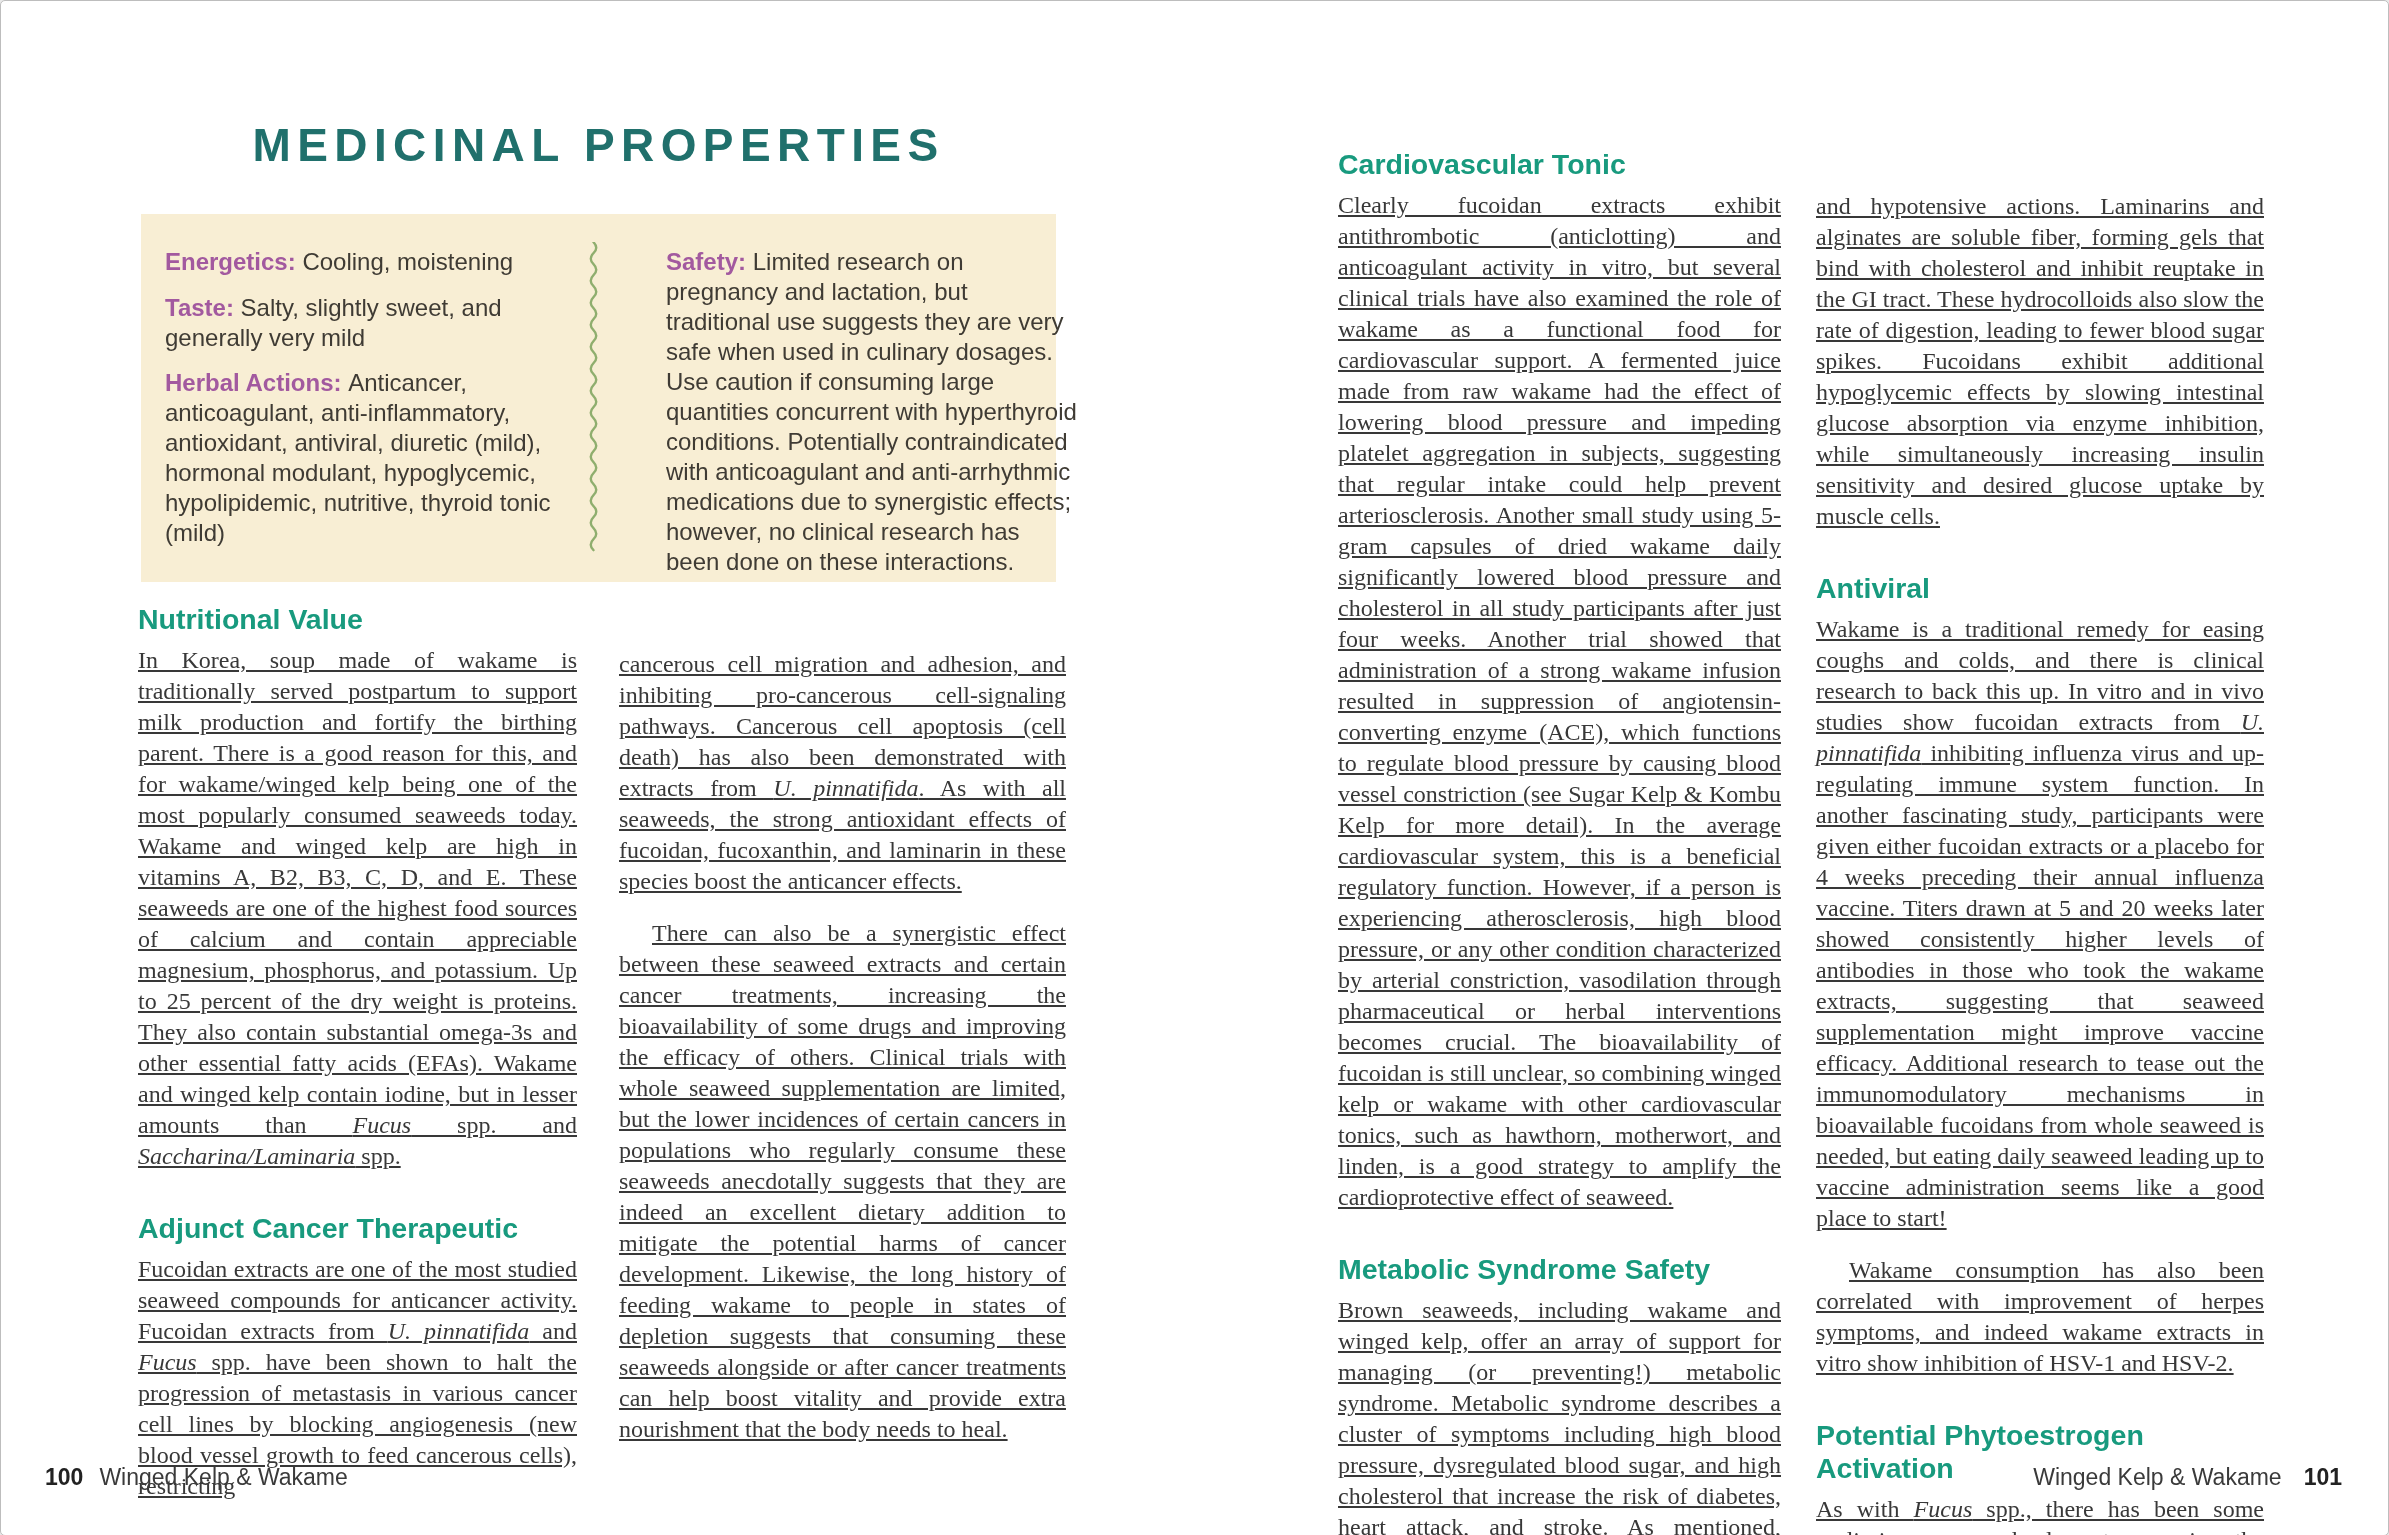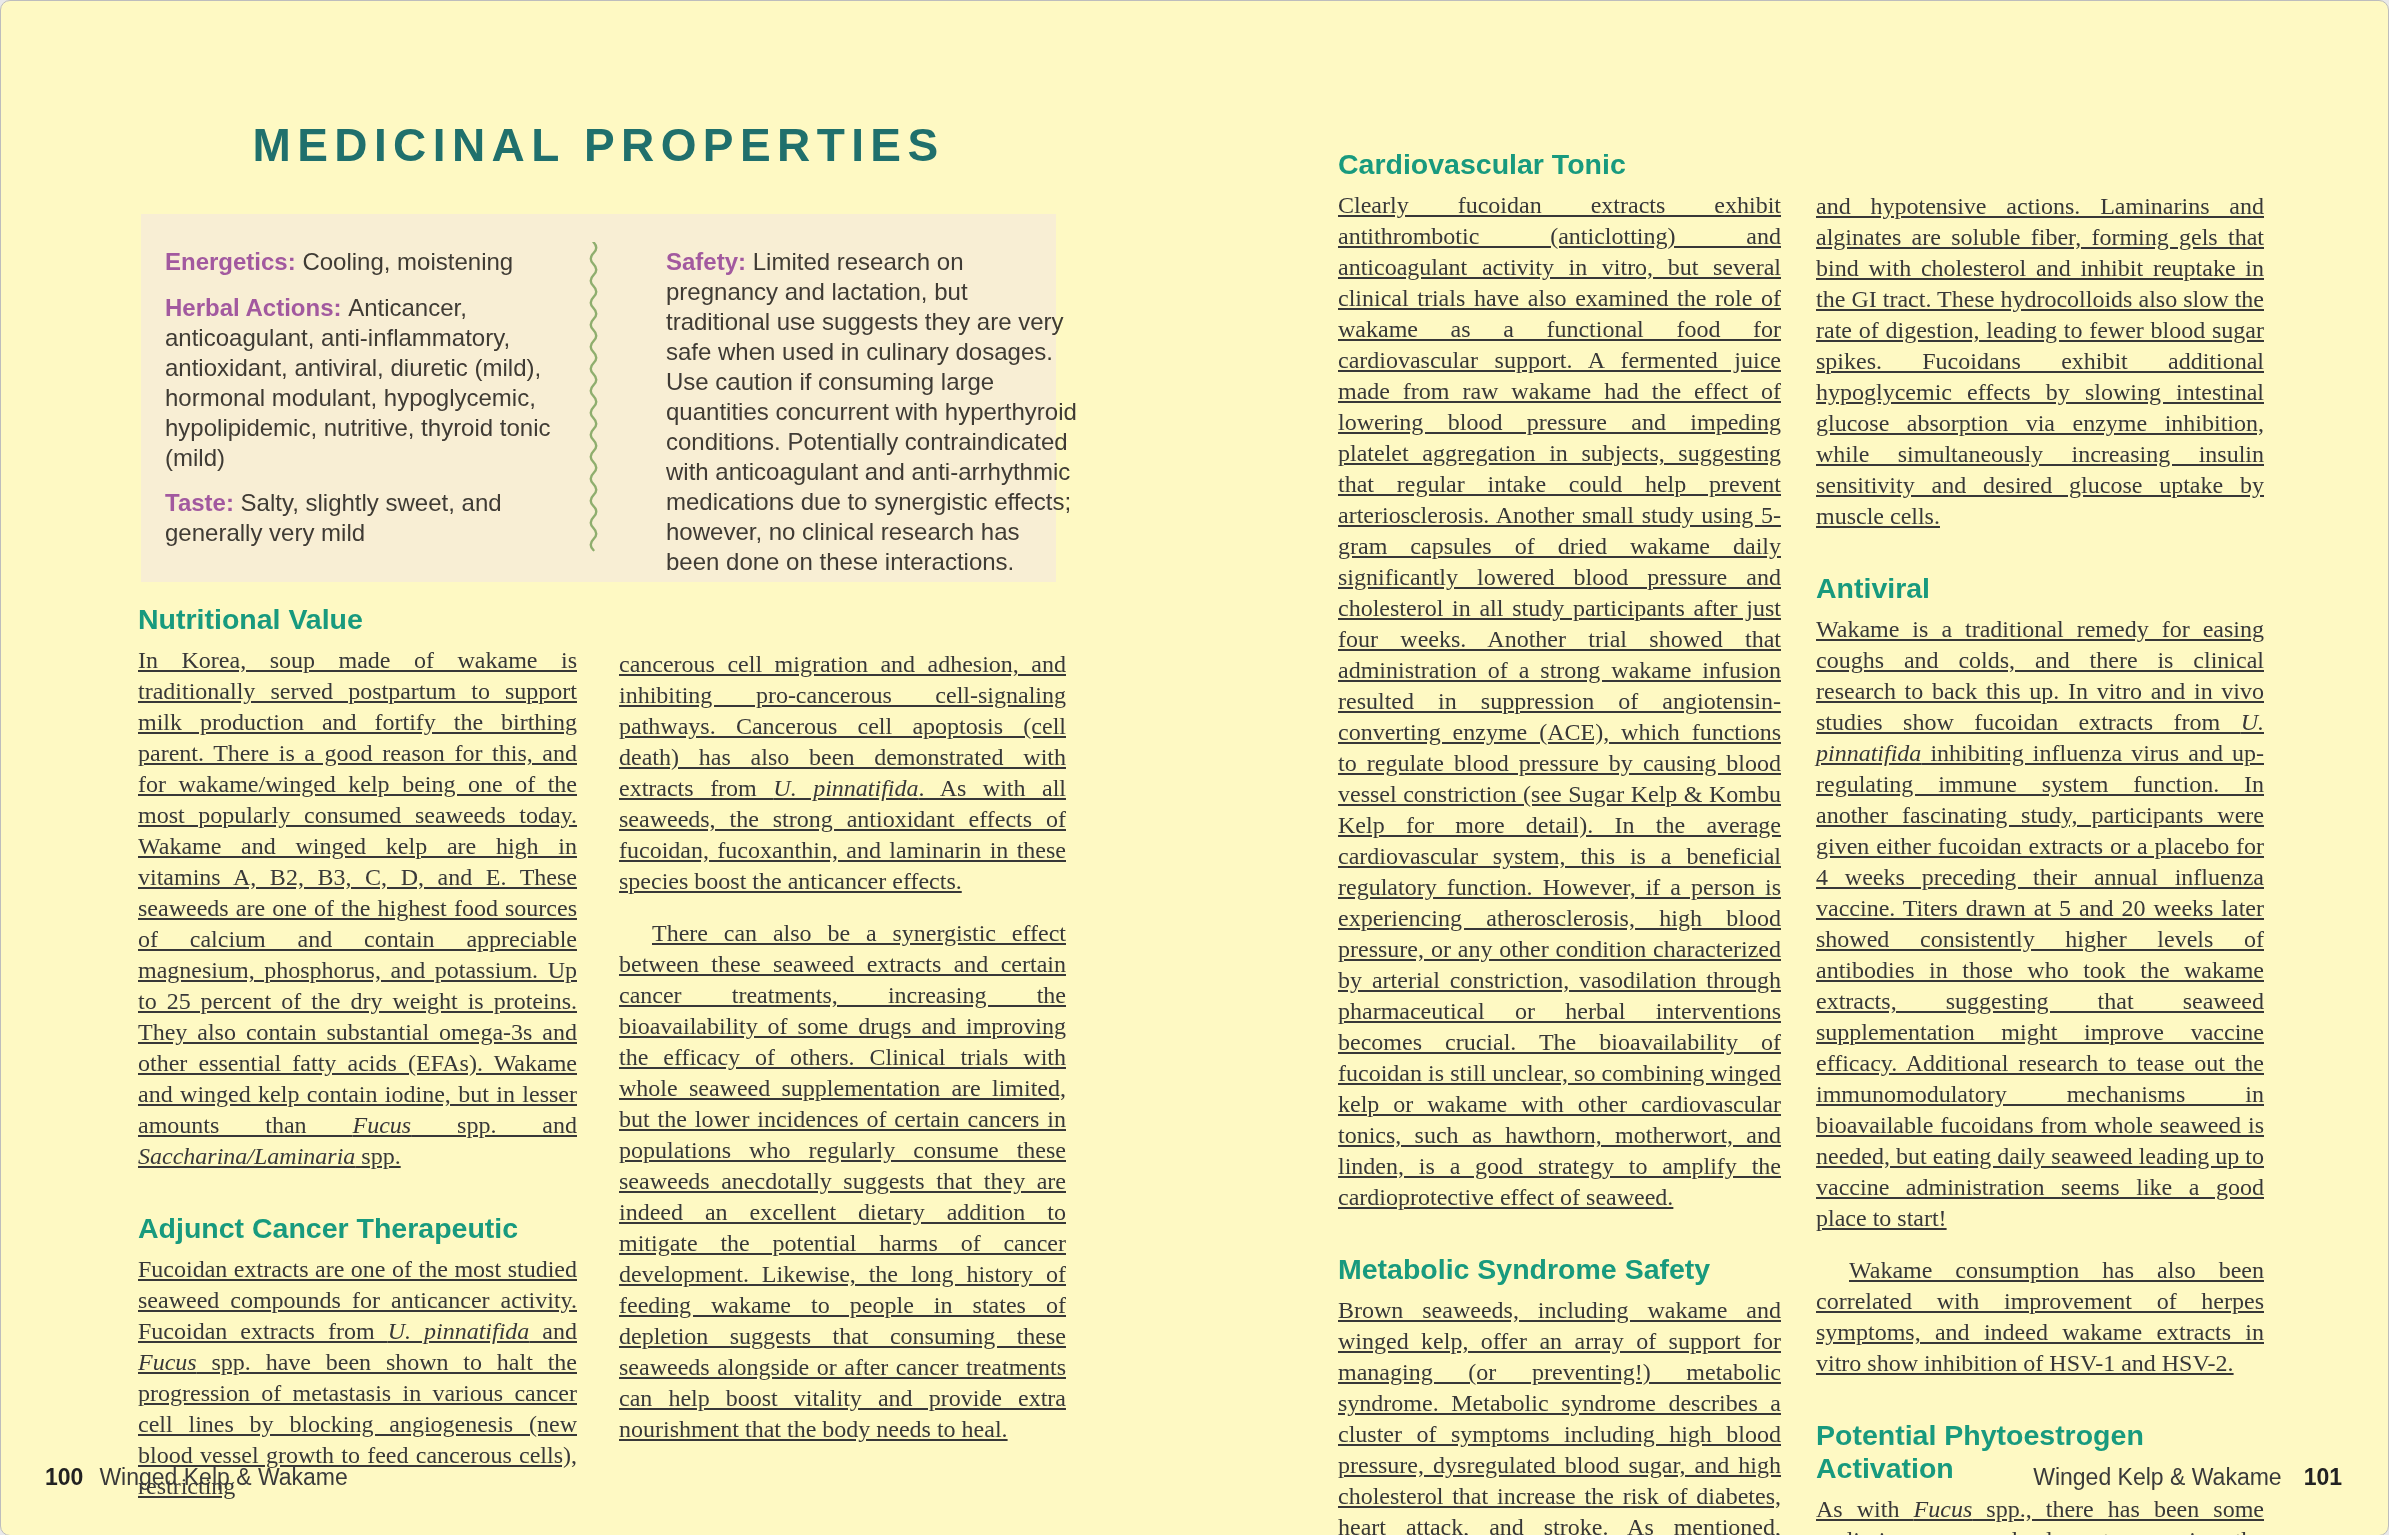--- a/index.html
+++ b/index.html
@@ -1,18 +1,18 @@
 <!DOCTYPE html>
 <html lang="en" style="font-size:14.7px"><head>
 <meta charset="utf-8">
 <style>
   html,body{margin:0;padding:0;background:#e9e9e9;}
   .sheet{
     position:relative;width:2389px;height:1536px;box-sizing:border-box;
-    background:#fef9c3;border:1.8px solid #bdbdbd;border-radius:10px;overflow:hidden;
+    background:#ffffff;border:1.8px solid #bdbdbd;border-radius:5px;overflow:hidden;
   }
   
   .page-title{
     position:absolute;left:140px;top:119px;width:915px;text-align:center;
     font:700 46px/1.1 "Liberation Sans","DejaVu Sans",sans-serif;
     letter-spacing:6.4px;color:#20706c;
   }
   
   .info-box{position:absolute;left:140px;top:201px;width:915px;height:368px;background:#f8eed4;margin-top:12px;}
   .infobox-col{position:absolute;top:33px;font:24px/30px "Liberation Sans","DejaVu Sans",sans-serif;color:#3f3b34;}
@@ -54,22 +54,22 @@
 </head>
 <body>
 
 <div class="sheet">
 
   <div class="page-title">MEDICINAL PROPERTIES</div>
 
   <div class="info-box">
     <div class="infobox-col infobox-col-left">
         <p class="infobox-entry"><strong class="infobox-label">Energetics: </strong>Cooling, moistening</p>
+        <p class="infobox-entry"><strong class="infobox-label">Taste: </strong>Salty, slightly sweet, and generally very mild</p>
         <p class="infobox-entry"><strong class="infobox-label">Herbal Actions: </strong>Anticancer, anticoagulant, anti-inflammatory, antioxidant, antiviral, diuretic (mild), hormonal modulant, hypoglycemic, hypolipidemic, nutritive, thyroid tonic (mild)</p>
-        <p class="infobox-entry"><strong class="infobox-label">Taste: </strong>Salty, slightly sweet, and generally very mild</p>
       </div>
     <svg class="wavy-divider" width="11" height="312" viewBox="0 0 12 340" aria-hidden="true">
       <path d="M6 0 Q12 6 6 12 T6 24 T6 36 T6 48 T6 60 T6 72 T6 84 T6 96 T6 108 T6 120 T6 132 T6 144 T6 156 T6 168 T6 180 T6 192 T6 204 T6 216 T6 228 T6 240 T6 252 T6 264 T6 276 T6 288 T6 300 T6 312 T6 324 T6 336" fill="none" stroke="#8fae6e" stroke-width="2.5" stroke-linecap="round"></path>
     </svg>
     <div class="infobox-col infobox-col-right">
         <p class="infobox-entry"><strong class="infobox-label">Safety: </strong>Limited research on pregnancy and lactation, but traditional use suggests they are very safe when used in culinary dosages. Use caution if consuming large quantities concurrent with hyperthyroid conditions. Potentially contraindicated with anticoagulant and anti-arrhythmic medications due to synergistic effects; however, no clinical research has been done on these interactions.</p>
       </div>
   </div>
 
   <div class="col" id="left-col-1">

